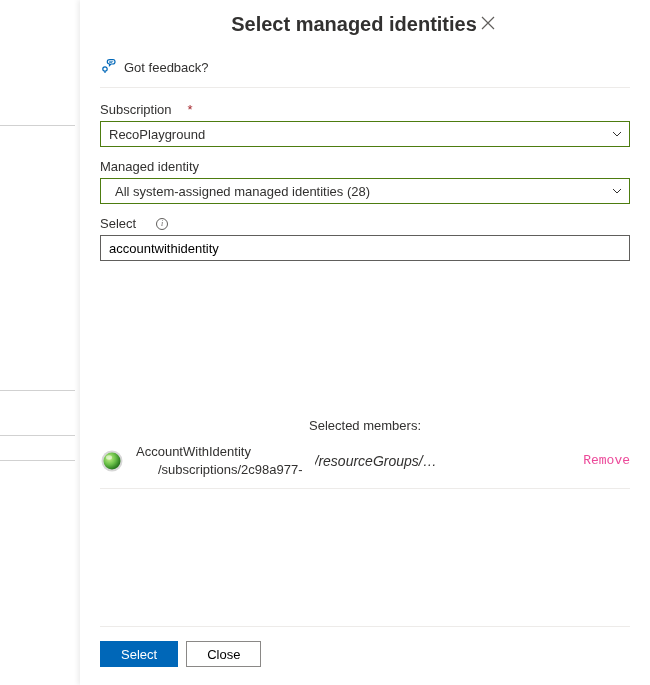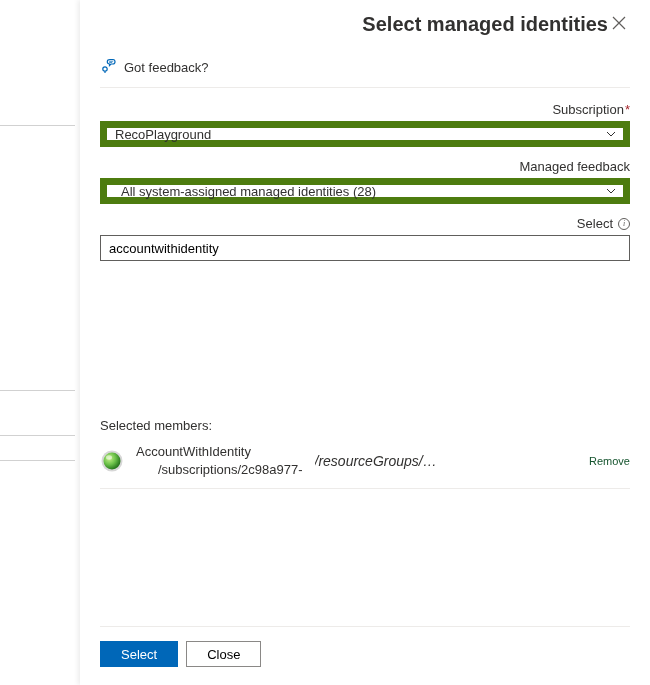--- a/index.html
+++ b/index.html
@@ -33,21 +33,21 @@
       right: 0;
       bottom: 0;
       background: #fff;
       box-shadow: -2px 0 5px rgba(0,0,0,0.08);
       padding: 0 20px;
       display: flex;
       flex-direction: column;
     }
     .header {
       display: flex;
-      justify-content: flex-end;
+      justify-content: center;
       align-items: center;
       padding: 12px 0 14px 0;
     }
     .title {
       font-size: 20px;
       font-weight: 600;
       color: #323130;
     }
     .close-btn {
       font-size: 15px;
@@ -69,46 +69,45 @@
     .feedback-text {
       font-size: 13px;
       color: #323130;
     }
     .field {
       margin-bottom: 12px;
     }
     .field-label {
       display: flex;
       align-items: center;
-      gap: 1px;
+      gap: 16px;
       font-size: 13px;
       color: #323130;
       margin-bottom: 4px;
-      justify-content: flex-end;
     }
     .req { color: #a4262c; }
     .info-icon {
       width: 12px;
       height: 12px;
       border: 1px solid #605e5c;
       border-radius: 50%;
       display: inline-flex;
       align-items: center;
       justify-content: center;
       font-size: 8px;
       font-style: italic;
       font-family: Georgia, serif;
       color: #605e5c;
       margin-left: 4px;
     }
     .select-box {
       position: relative;
       width: 100%;
       height: 26px;
-      border: 7px solid #4d7c0f;
+      border: 1px solid #4d7c0f;
       background: #fff;
       display: flex;
       align-items: center;
       padding: 0 26px 0 8px;
       font-size: 13px;
       cursor: pointer;
     }
     .select-box.indent { padding-left: 14px; }
     .chevron {
       position: absolute;
@@ -127,20 +126,21 @@
       outline: none;
     }
     .spacer { flex: 1; }
     .selected-section {
       margin-top: 8px;
     }
     .selected-label {
       font-size: 13px;
       color: #323130;
       margin-bottom: 4px;
+      text-align: center;
     }
     .member-row {
       display: flex;
       align-items: center;
       gap: 12px;
       padding: 6px 0 10px 0;
       border-bottom: 1px solid #edebe9;
     }
     .member-icon {
       width: 24px;
@@ -154,24 +154,25 @@
     .member-sub { font-size: 13px; color: #323130; line-height: 1.35; margin-left: 22px; }
     .member-path-col {
       flex: 1;
       font-size: 14px;
       color: #323130;
       white-space: nowrap;
       overflow: hidden;
       font-style: italic;
     }
     .remove-link {
-      font-size: 11px;
-      color: #14532d;
+      font-size: 13px;
+      color: #ec4899;
       cursor: pointer;
       flex-shrink: 0;
+      font-family: Liberation Mono, monospace;
     }
     .footer {
       border-top: 1px solid #edebe9;
       padding: 14px 0 18px 0;
       display: flex;
       gap: 8px;
     }
     .btn {
       height: 26px;
       padding: 0 20px;
@@ -230,21 +231,21 @@
       <span class="chevron">
         <svg viewBox="0 0 12 12">
             <path d="M2 4 L6 8 L10 4" fill="none" stroke="#323130" stroke-width="1"></path>
           </svg>
       </span>
     </div>
   </div>
 
   <div class="field">
     <div class="field-label">
-      <span>Managed feedback</span>
+      <span>Managed identity</span>
     </div>
     <div class="select-box indent">
       <span>All system-assigned managed identities (28)</span>
       <span class="chevron">
         <svg viewBox="0 0 12 12">
             <path d="M2 4 L6 8 L10 4" fill="none" stroke="#323130" stroke-width="1"></path>
           </svg>
       </span>
     </div>
   </div>

